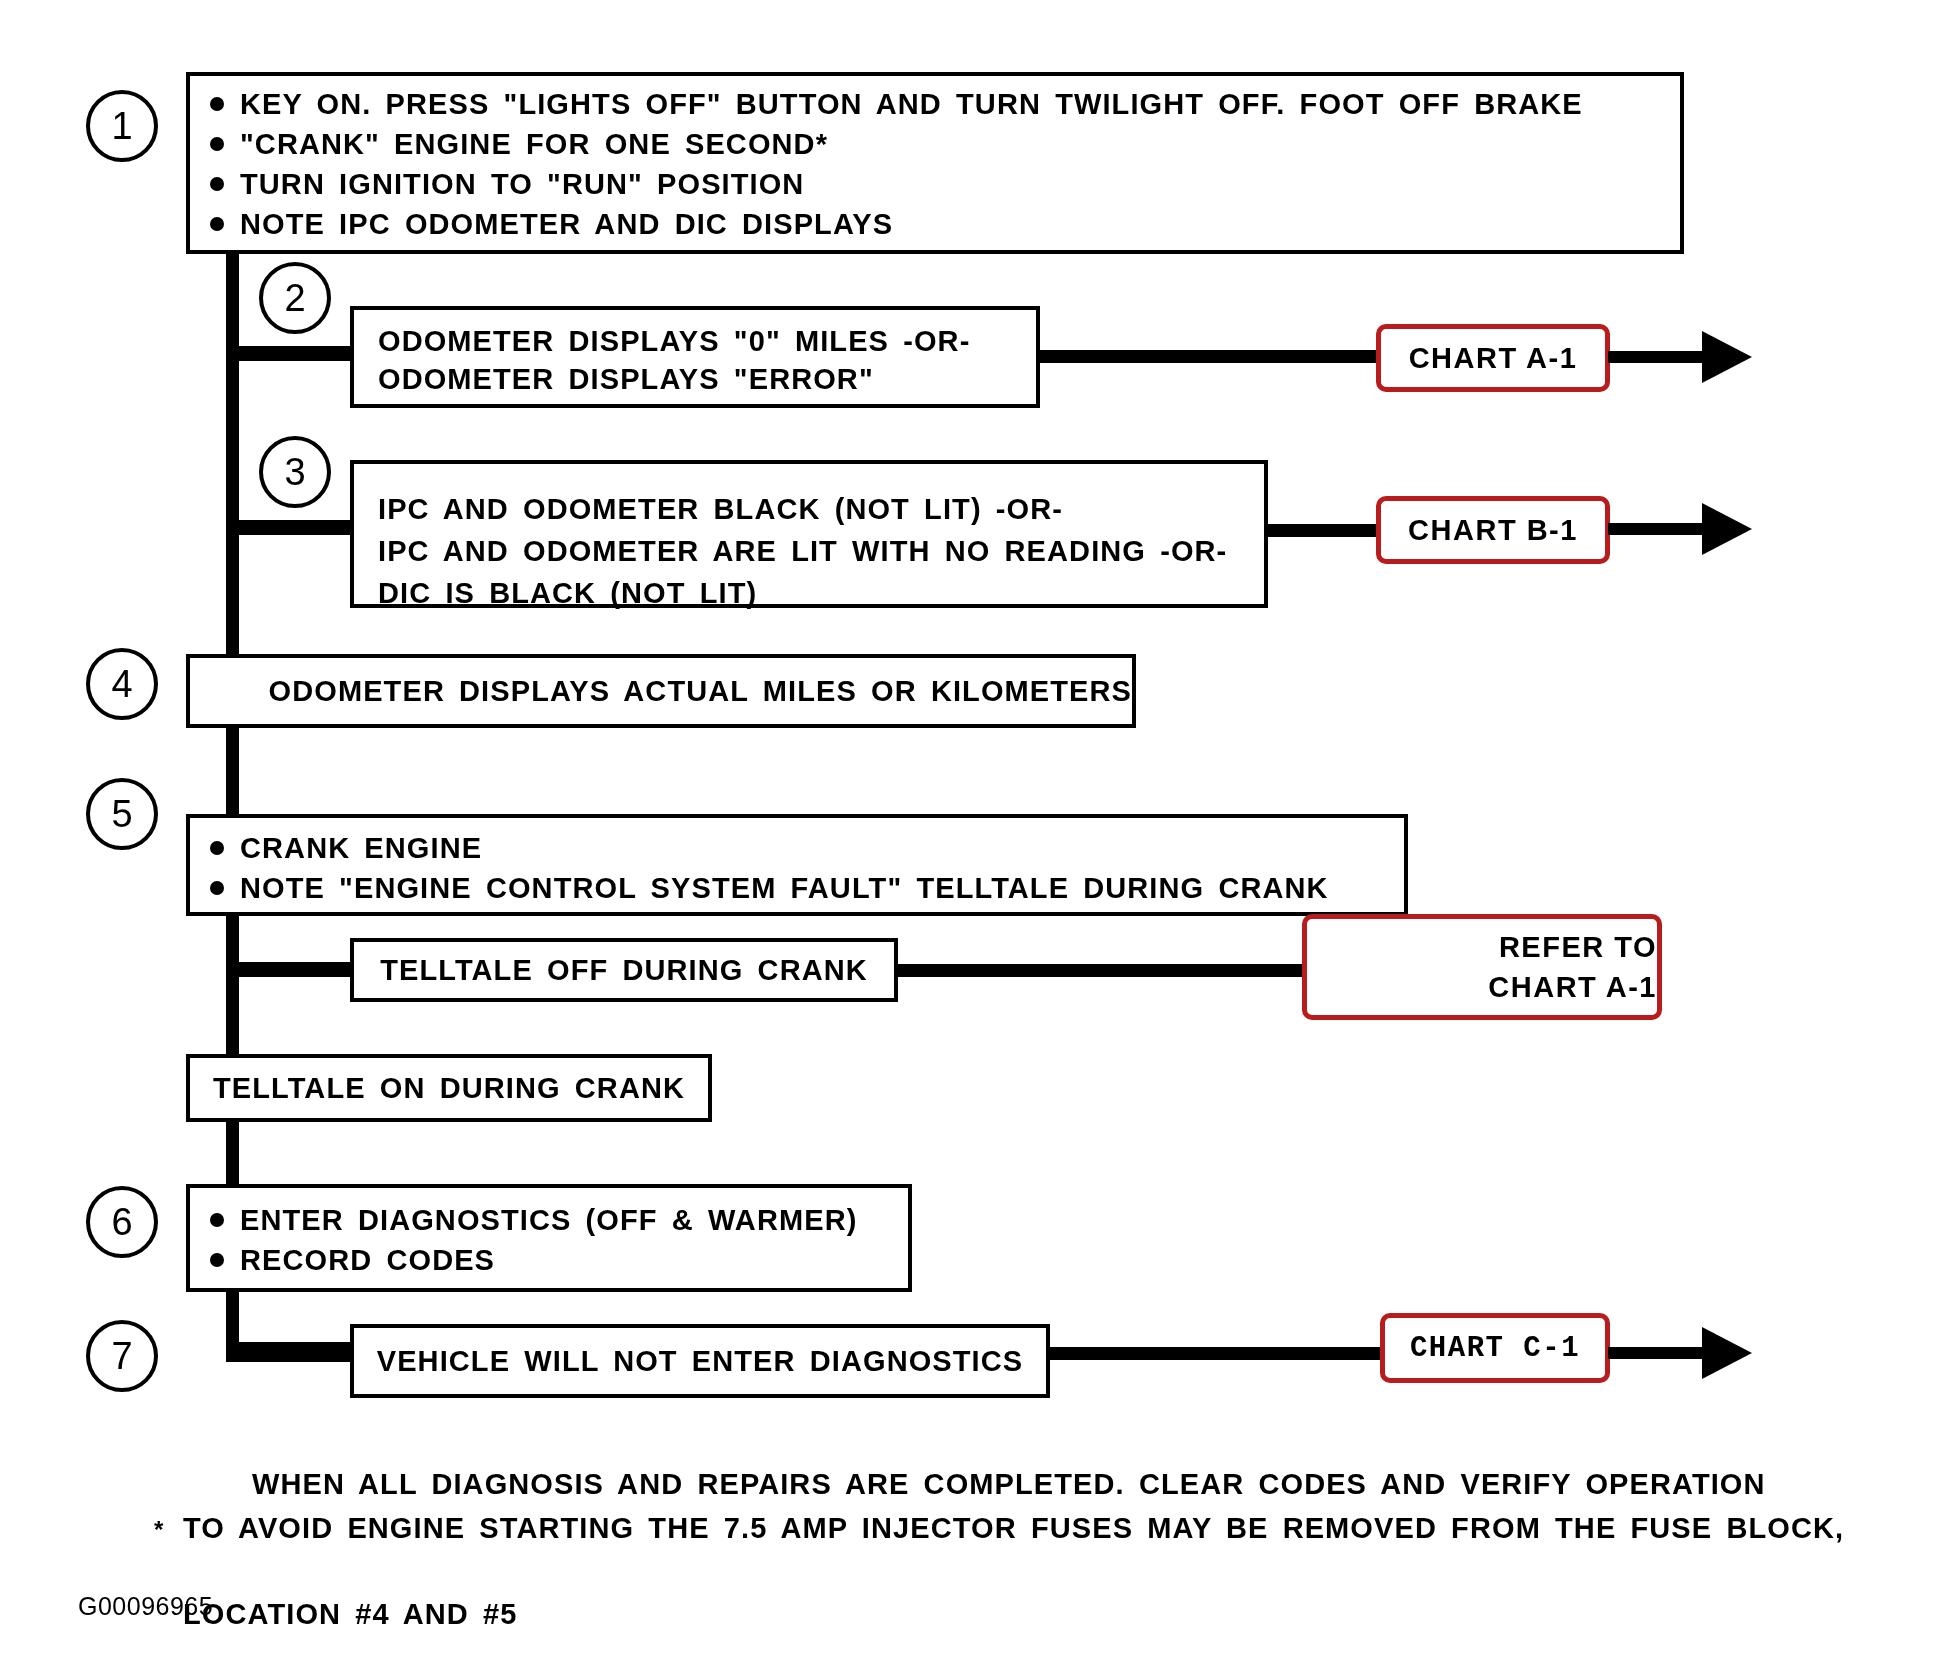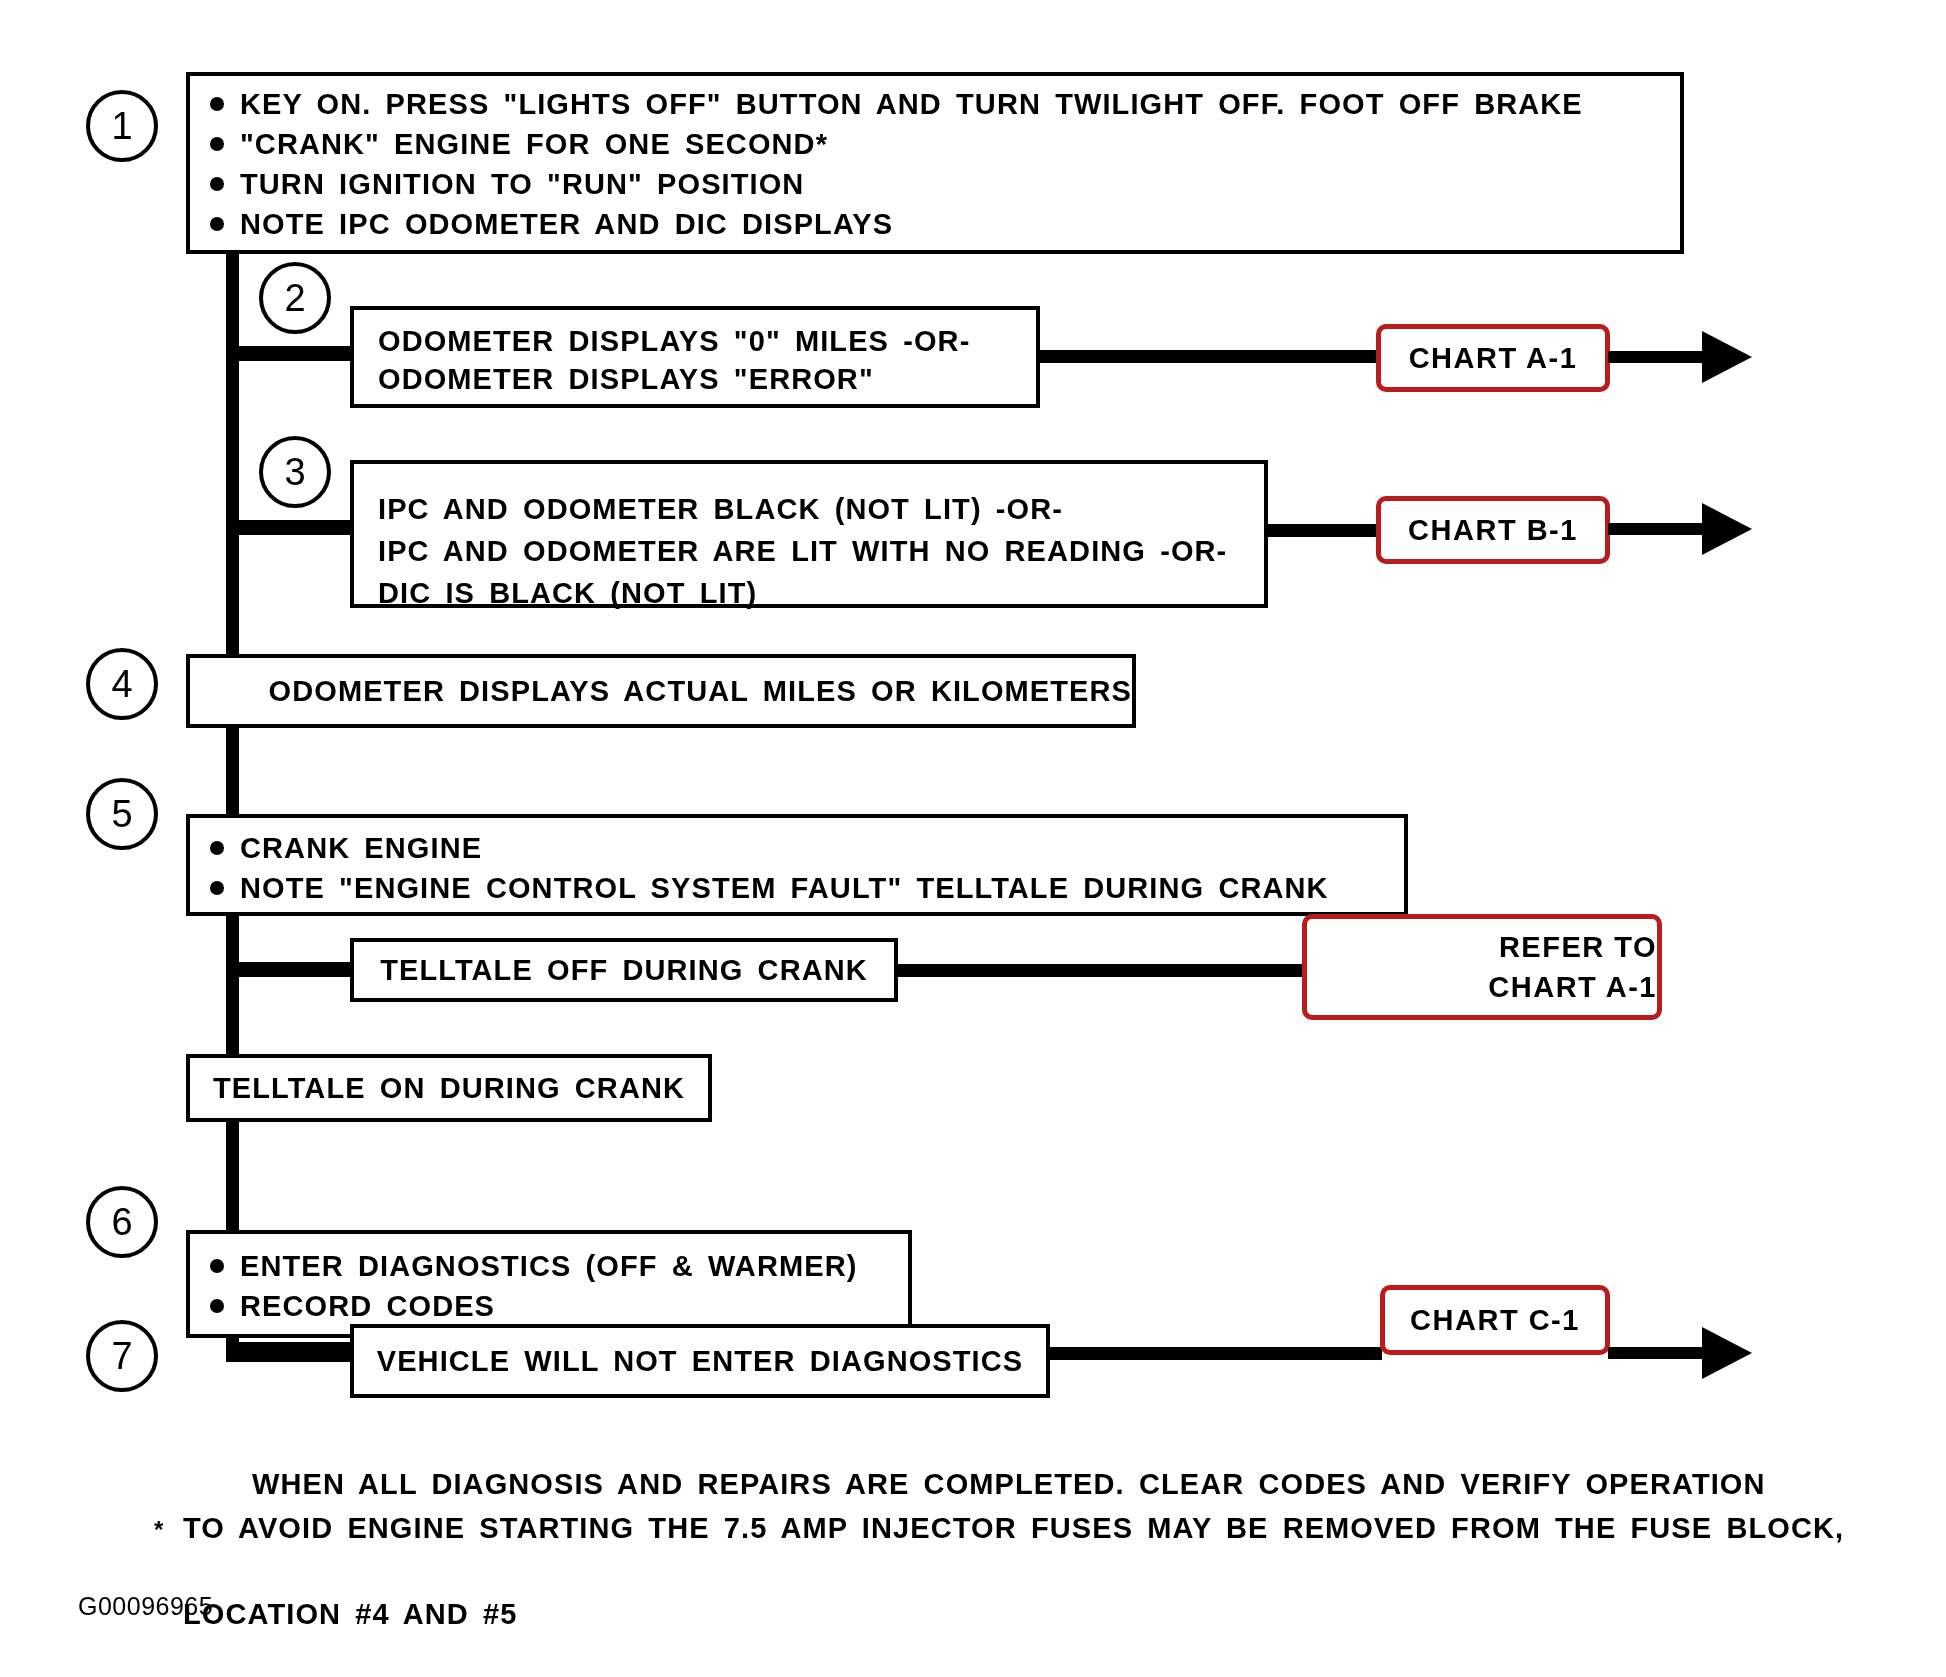--- a/index.html
+++ b/index.html
@@ -156,40 +156,40 @@
     <span>CHART A-1</span>
   </div>
 
   <div class="box center-text" style="left:186px;top:1054px;width:526px;height:68px;">
     <span>TELLTALE ON DURING CRANK</span>
   </div>
 
   <div class="circle" style="left:86px;top:1186px;">
     <span>6</span>
   </div>
-  <div class="box" style="left:186px;top:1230px;width:726px;height:108px;padding:12px 0 0 20px;">
+  <div class="box" style="left:186px;top:1184px;width:726px;height:108px;padding:12px 0 0 20px;">
     <div class="bullet-row">
       <span class="dot"></span>
       <span>ENTER DIAGNOSTICS (OFF &amp; WARMER)</span>
     </div>
     <div class="bullet-row">
       <span class="dot"></span>
       <span>RECORD CODES</span>
     </div>
   </div>
 
   <div class="circle" style="left:86px;top:1320px;">
     <span>7</span>
   </div>
   <div class="hline" style="left:226px;top:1342px;width:128px;height:20px;"></div>
   <div class="box center-text" style="left:350px;top:1324px;width:700px;height:74px;">
     <span>VEHICLE WILL NOT ENTER DIAGNOSTICS</span>
   </div>
   <div class="hline" style="left:1050px;top:1347px;width:332px;height:13px;"></div>
-  <div class="chart-box" style="left:1380px;top:1285px;width:230px;height:70px;">
+  <div class="chart-box" style="left:1380px;top:1313px;width:230px;height:70px;font-family:Liberation Mono, monospace;">
     <span>CHART C-1</span>
   </div>
   <div class="hline" style="left:1608px;top:1347px;width:98px;height:12px;"></div>
   <div class="arrowhead" style="left:1702px;top:1327px;"></div>
 
   <div class="note" style="left:252px;top:1468px;">WHEN ALL DIAGNOSIS AND REPAIRS ARE COMPLETED. CLEAR CODES AND VERIFY OPERATION</div>
   <div class="asterisk" style="left:154px;top:1516px;">*</div>
   <div class="note" style="left:183px;top:1512px;">TO AVOID ENGINE STARTING THE 7.5 AMP INJECTOR FUSES MAY BE REMOVED FROM THE FUSE BLOCK,</div>
   <div class="note" style="left:183px;top:1550px;margin-top:48px;">LOCATION #4 AND #5</div>
   <div class="figid" style="left:78px;top:1592px;">G00096965</div>

